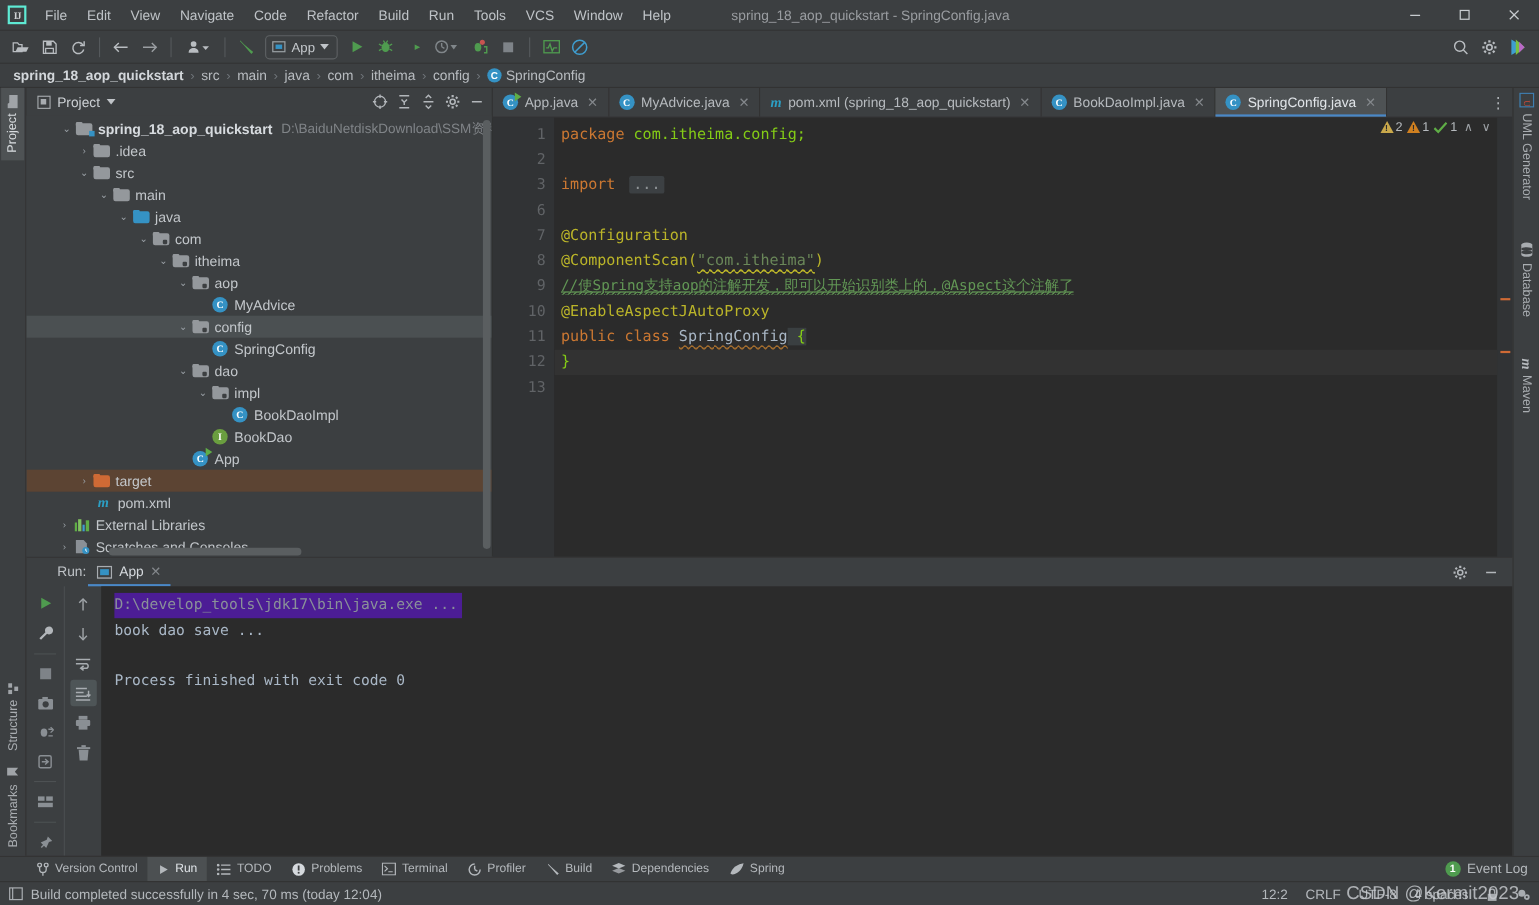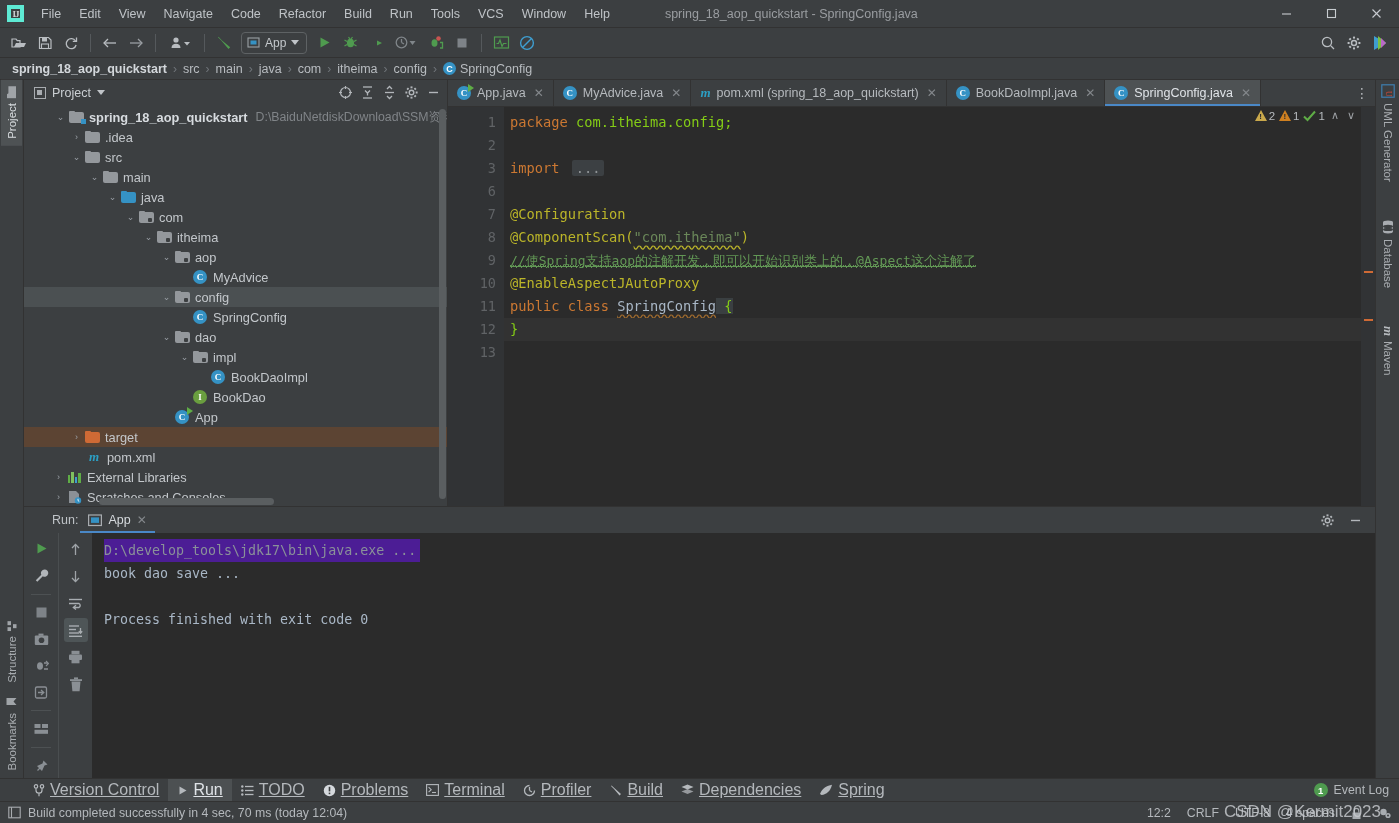--- a/index.html
+++ b/index.html
@@ -22,21 +22,21 @@
 
   
   .titlebar {
     height: 28px; background: #3c3f41;
     display: flex; align-items: center;
     border-bottom: 1px solid #323232;
     flex: none;
   }
   .ij-logo {
     width: 17px; height: 17px; margin: 0 8px 0 7px;
-    border: 4px solid #5eead4; color: #cfd2d4;
+    border: 2px solid #5eead4; color: #cfd2d4;
     font-size: 9px; font-weight: bold;
     display: flex; align-items: center; justify-content: center;
     letter-spacing: -1px;
     font-family: "Liberation Serif", serif;
   }
   .menu { display: flex; align-items: center; gap: 0px; }
   .menu-item {
     padding: 3px 9px; color: #bfc3c7; font-size: 12.5px;
     cursor: default; white-space: nowrap;
   }
@@ -345,21 +345,21 @@
   .cons-line { height: 23px; line-height: 23px; white-space: pre; color: #a9b7c6; }
   .cons-line.dim { color: #8a9199; background: #4c1d95; display: inline-block; padding-right: 4px;}
 
   
   .bottom-tools {
     height: 23px; background: #3c3f41; display: flex; align-items: center;
     padding-left: 24px; flex: none; border-top: 1px solid #323232;
   }
   .bt-item {
     display: flex; align-items: center; gap: 5px; padding: 3px 9px;
-    color: #b4b8bc; font-size: 16px; height: 22px; white-space: nowrap; text-decoration: underline;
+    color: #b4b8bc; font-size: 11px; height: 22px; white-space: nowrap;
   }
   .bt-item.active { background: #4c5052; color: #dfe3e7; }
   .bt-right { margin-left: auto; display: flex; align-items: center; padding-right: 10px; }
   .badge-1 {
     width: 14px; height: 14px; border-radius: 50%; background: #4f9b4f;
     color: #fff; font-size: 9.5px; display: flex; align-items: center;
     justify-content: center; font-weight: bold;
   }
 
   

